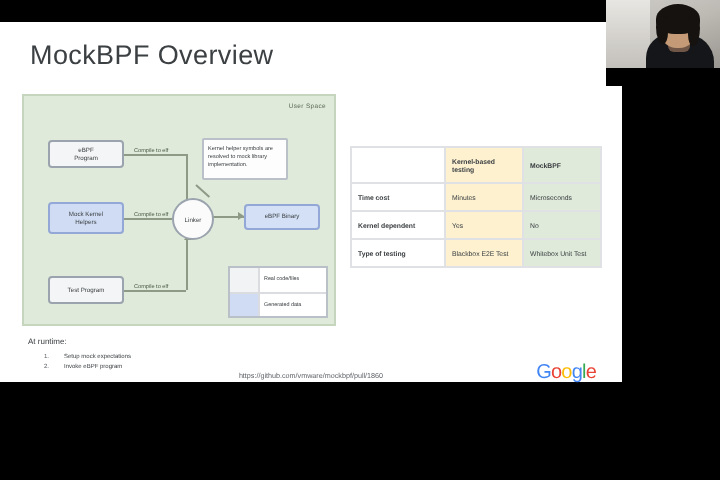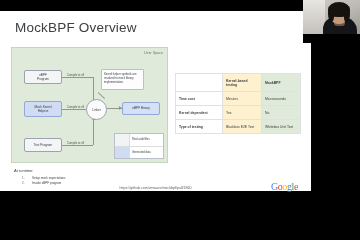--- a/index.html
+++ b/index.html
@@ -72,21 +72,21 @@
   .cmp-table tbody td.c-label{font-weight:bold;}
 
   
   .runtime{position:absolute;left:14px;top:157px;font-size:4px;color:#3c4043;}
   .rt-list{position:absolute;left:22px;top:165px;font-size:3px;color:#3c4043;line-height:1.55;}
   .rt-list .ri{display:flex;gap:5px;}
   .rt-num{width:5px;color:#5f6368;}
 
   .url{position:absolute;left:0;right:0;top:175px;text-align:center;font-size:3.6px;color:#5f6368;}
 
-  .glogo{position:absolute;right:13px;top:170px;font-size:10px;letter-spacing:-0.4px;font-family:Liberation Serif, serif;}
+  .glogo{position:absolute;right:13px;top:170px;font-size:10px;letter-spacing:-0.4px;font-family:Liberation Sans, sans-serif;}
   .glogo span:nth-child(1){color:#4285f4;}
   .glogo span:nth-child(2){color:#ea4335;}
   .glogo span:nth-child(3){color:#fbbc05;}
   .glogo span:nth-child(4){color:#4285f4;}
   .glogo span:nth-child(5){color:#34a853;}
   .glogo span:nth-child(6){color:#ea4335;}
 </style>
 </head>
 <body>
 

